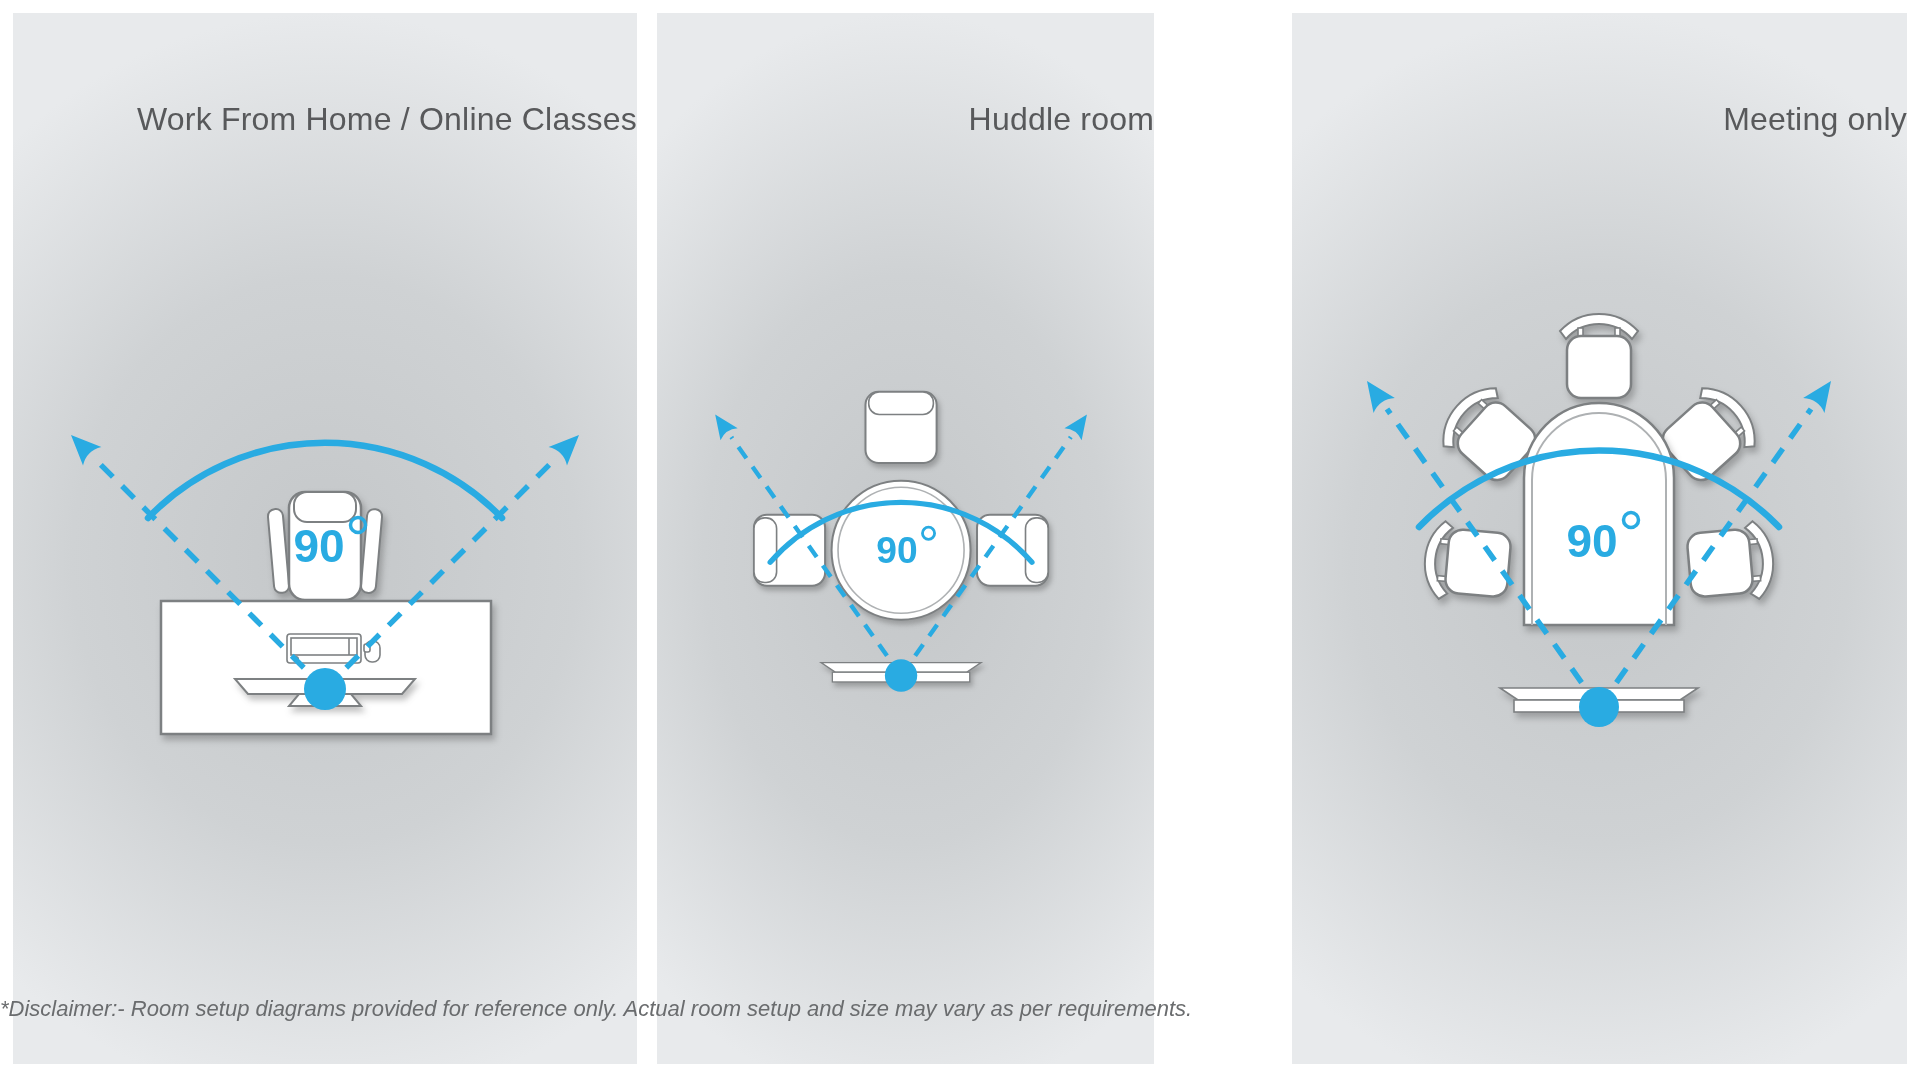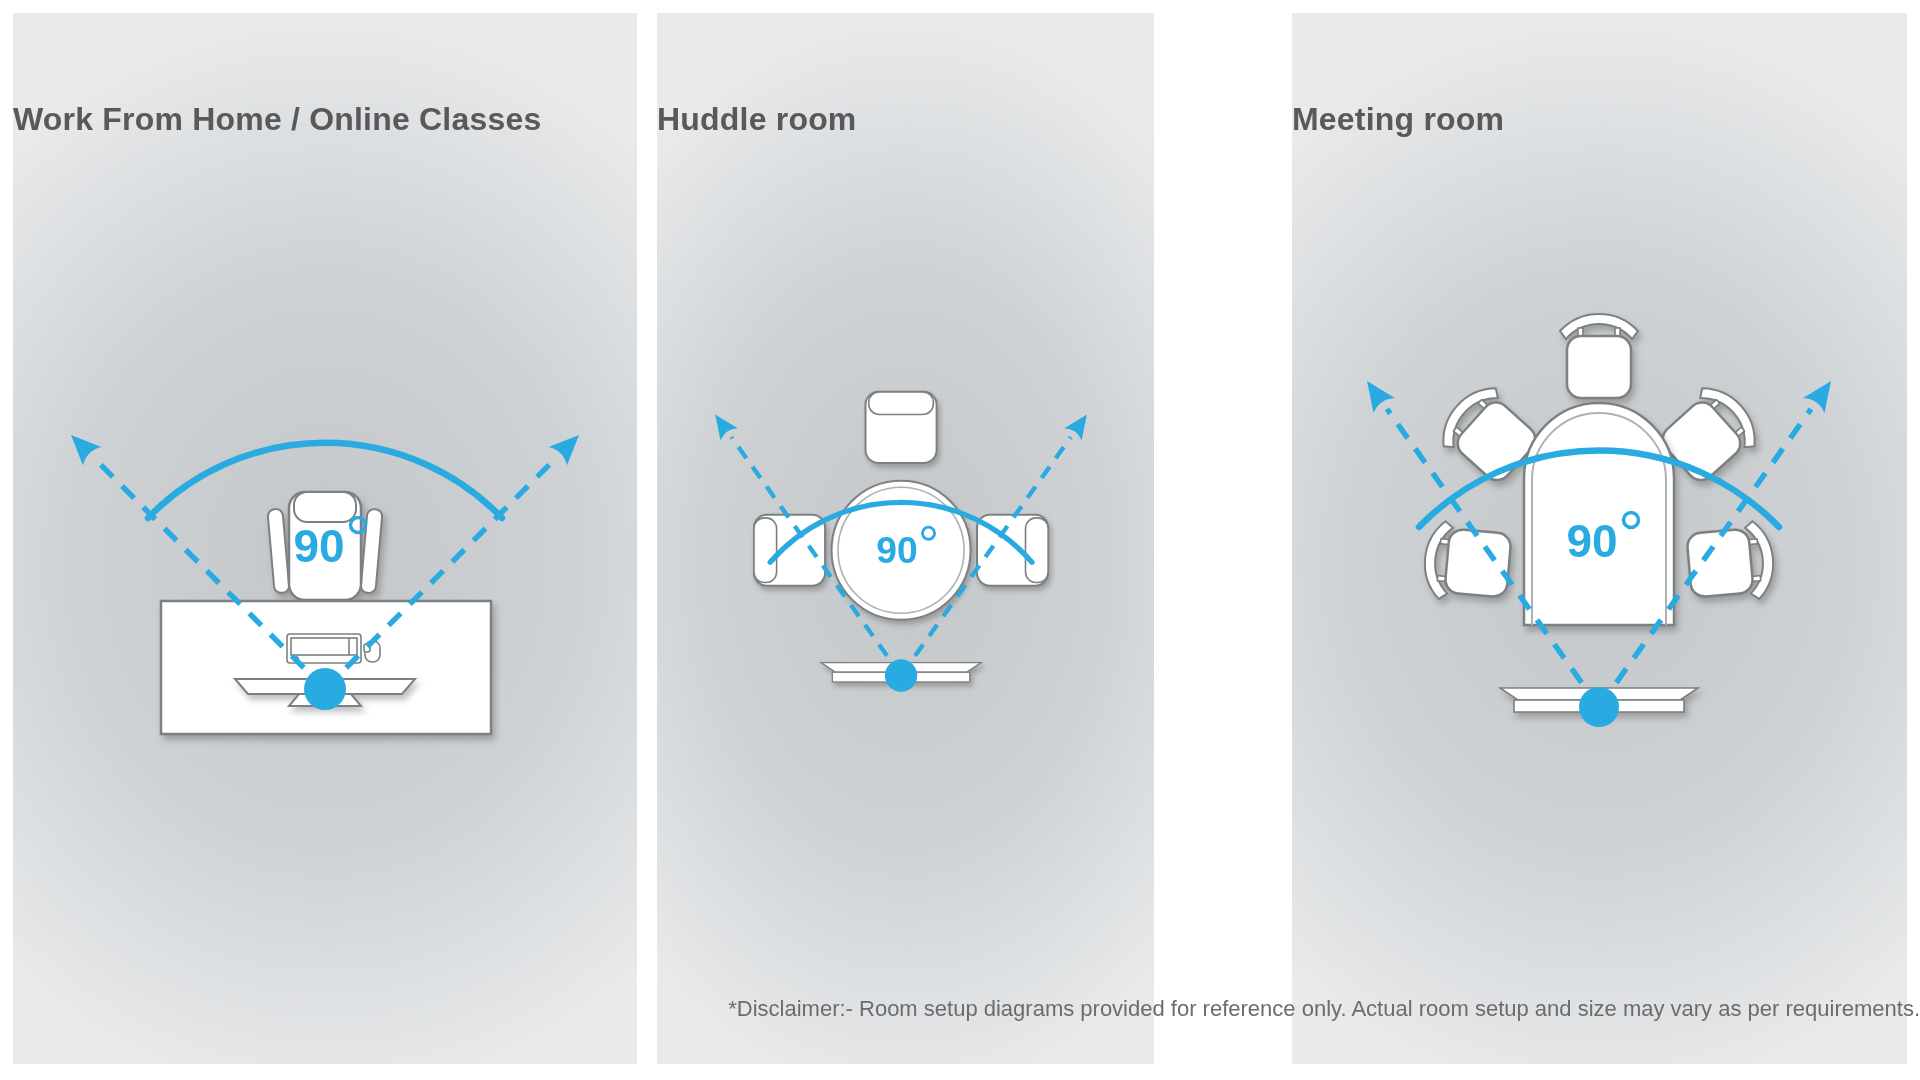--- a/index.html
+++ b/index.html
@@ -14,36 +14,36 @@
   *{margin:0;padding:0;box-sizing:border-box;}
   html,body{width:1920px;height:1080px;background:#ffffff;overflow:hidden;
     font-family:"Liberation Sans",sans-serif;}
   .stage{position:relative;width:1920px;height:1080px;background:#ffffff;}
   .panel{position:absolute;top:13px;height:1051px;
     background:radial-gradient(ellipse 78% 52% at 50% 52%,
       var(--panel-core) 0%,var(--panel-mid) 52%,var(--panel-edge) 100%);}
   .panel-1{left:13px;width:624px;}
   .panel-2{left:657px;width:497px;}
   .panel-3{left:1292px;width:615px;}
-  .panel-title{position:absolute;top:88px;left:0;width:100%;text-align:left;
-    font-size:32px;font-weight:700;color:var(--title-gray);letter-spacing:.2px;}
+  .panel-title{position:absolute;top:88px;left:0;width:100%;text-align:right;
+    font-size:32px;font-weight:400;color:var(--title-gray);letter-spacing:.2px;}
   .diagram{position:absolute;left:0;top:0;width:100%;height:100%;}
   .furn{fill:#ffffff;stroke:var(--furn-stroke);stroke-width:2.5;}
   .thin{stroke-width:2;}
   .xthin{stroke-width:1.6;}
   .inner-line{fill:none;stroke:#aeb1b3;stroke-width:2;}
   .dash{stroke:var(--accent);stroke-width:5.5;stroke-dasharray:17 13;fill:none;}
   .arc{stroke:var(--accent);stroke-width:6.5;fill:none;stroke-linecap:round;}
   .blue-fill{fill:var(--accent);stroke:none;}
   .ring{fill:none;stroke:var(--accent);stroke-width:3.5;}
   .fov{font-family:"Liberation Sans",sans-serif;font-size:46px;font-weight:700;
     fill:var(--accent);text-anchor:middle;}
   .shadow{filter:drop-shadow(3px 5px 3px rgba(50,50,50,.30));}
-  .disclaimer{position:absolute;left:0;top:996px;width:100%;text-align:right;
-    font-size:22px;color:var(--disclaimer-gray);z-index:5;}
+  .disclaimer{position:absolute;left:0;top:996px;width:100%;text-align:left;
+    font-size:22px;color:var(--disclaimer-gray);z-index:5;font-style:italic;}
 </style>
 </head>
 <body>
 
 <div class="stage">
 
   <section class="panel panel-1">
     <div class="panel-title">Work From Home / Online Classes</div>
     <svg class="diagram" viewBox="0 0 624 1051">
 
@@ -122,21 +122,21 @@
       <path d="M140,555 A214,214 0 0 1 464,555" class="arc"></path>
       <path d="M0,0 L13,30 Q0,22 -13,30 Z" class="blue-fill" transform="translate(72,372) rotate(-35)"></path>
       <path d="M0,0 L13,30 Q0,22 -13,30 Z" class="blue-fill" transform="translate(532,372) rotate(35)"></path>
       <circle cx="302" cy="695" r="20" class="blue-fill"></circle>
       <text x="297" y="556" class="fov">90</text>
       <circle cx="336" cy="519" r="7.5" class="ring"></circle>
     </svg>
   </section>
 
   <section class="panel panel-3">
-    <div class="panel-title">Meeting room</div>
+    <div class="panel-title">Meeting only</div>
     <svg class="diagram" viewBox="0 0 615 1051">
       <defs>
         <g id="mch">
           <path d="M-39,-34 A53,53 0 0 1 39,-34 L33,-26 A44,44 0 0 0 -33,-26 Z" class="furn thin"></path>
           <rect x="-21" y="-37" width="5" height="9" class="furn xthin"></rect>
           <rect x="16" y="-37" width="5" height="9" class="furn xthin"></rect>
           <rect x="-32" y="-29" width="64" height="62" rx="14" class="furn"></rect>
         </g>
       </defs>
 

